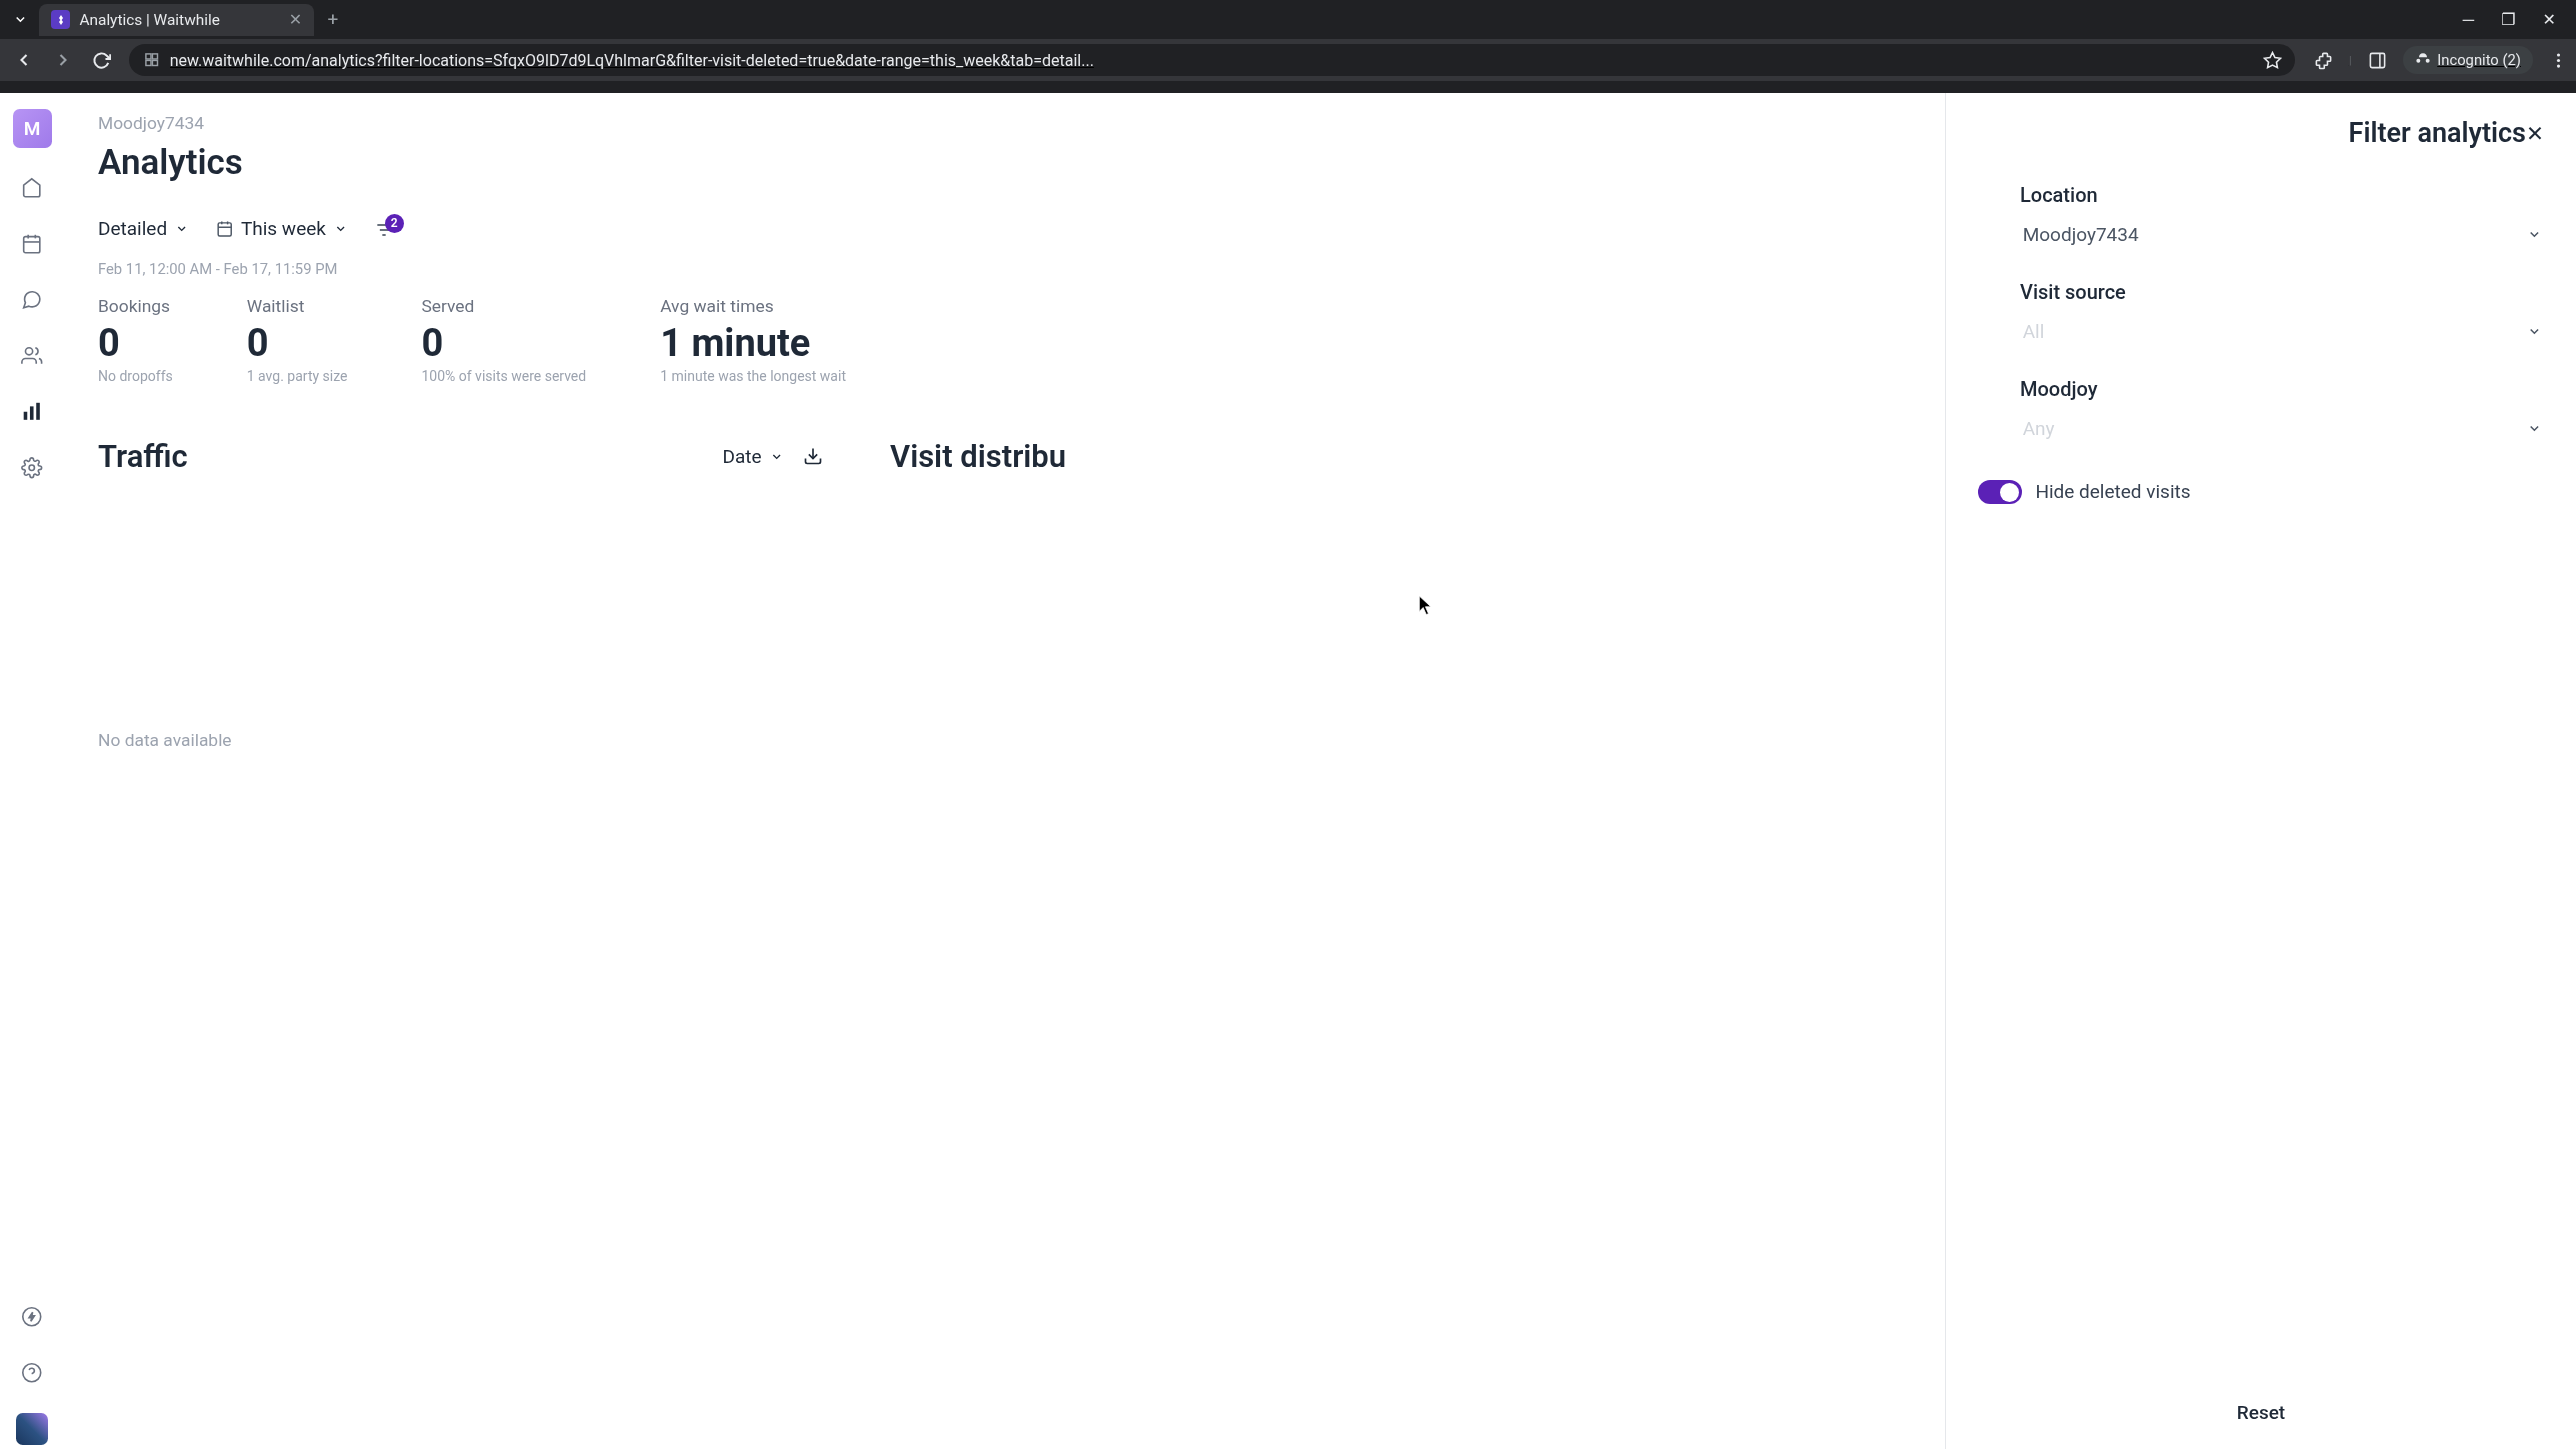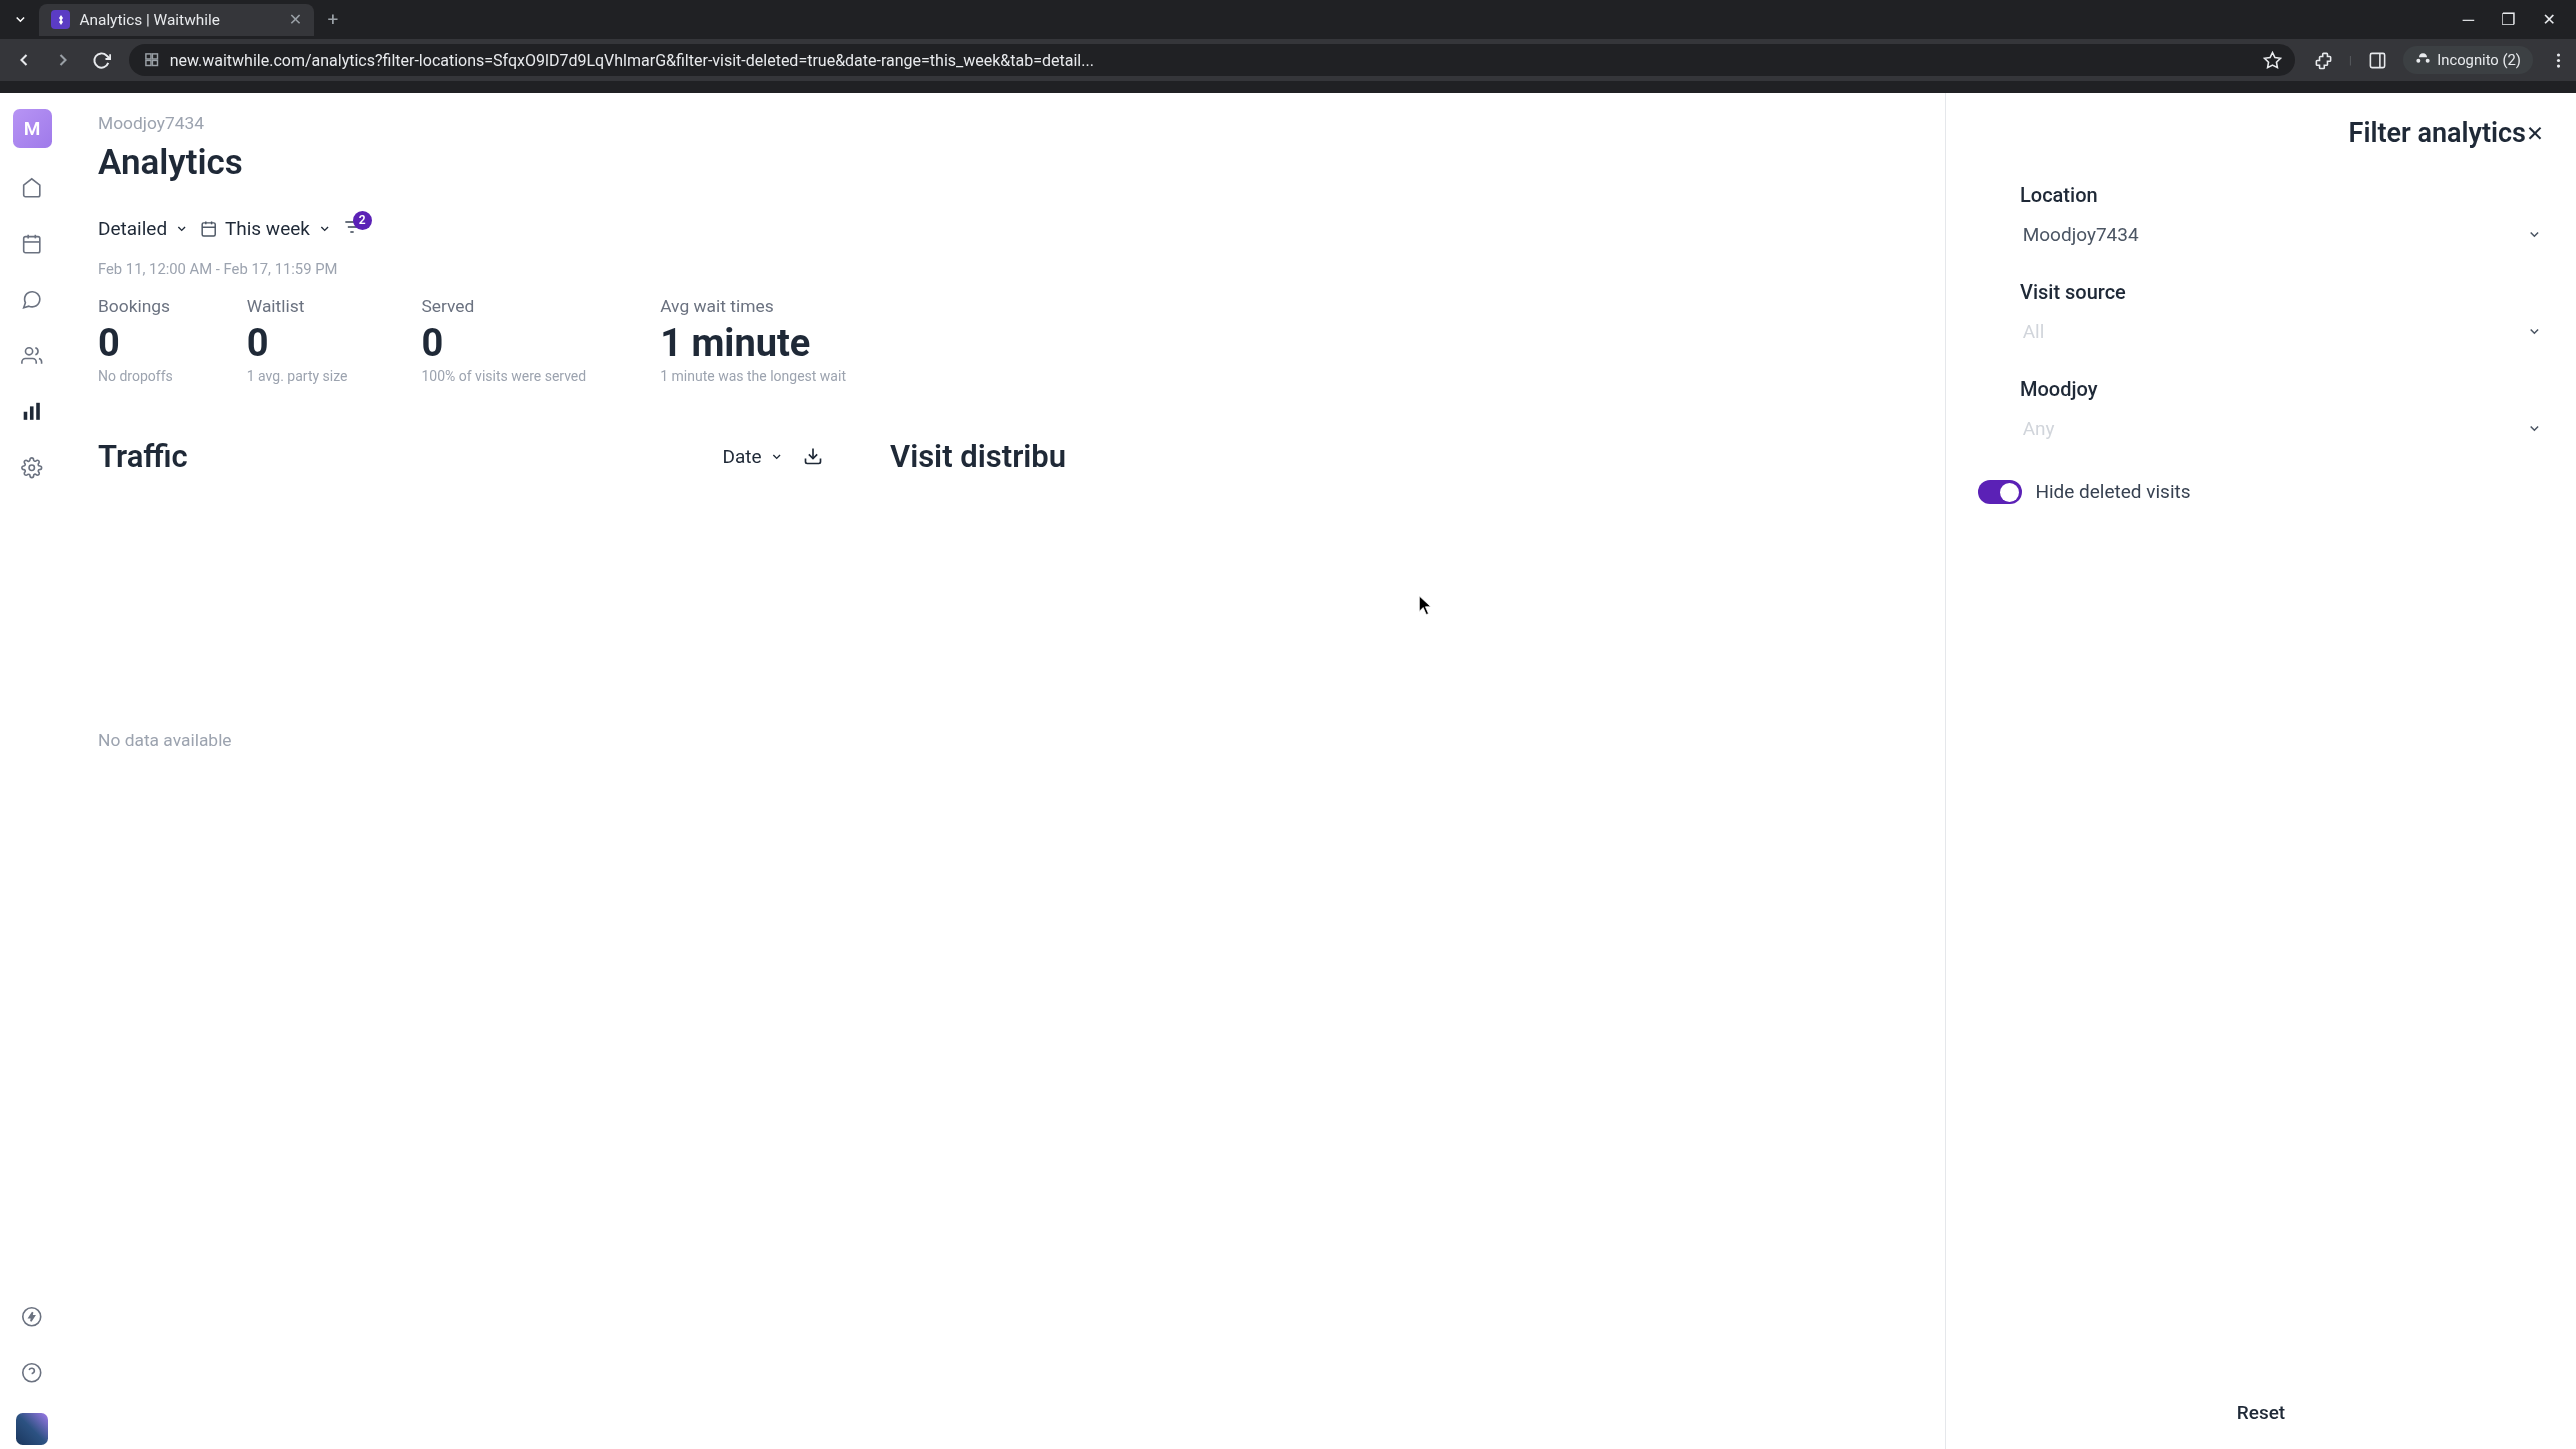--- a/index.html
+++ b/index.html
@@ -11,21 +11,21 @@
 .tab-dropdown { width: 27px; height: 27px; display: flex; align-items: center; justify-content: center; color: #fff; cursor: pointer; }
 .tab { background: #35363a; height: 32px; border-radius: 8px 8px 0 0; display: flex; align-items: center; padding: 0 12px; gap: 9.4px; min-width: 275px; margin-left: 5.4px; }
 .tab-favicon { width: 19px; height: 19px; background: #5b3cc4; border-radius: 4px; display: flex; align-items: center; justify-content: center; }
 .tab-favicon svg { width: 12px; height: 12px; }
 .tab-title { color: #e8eaed; font-size: 15.4px; flex: 1; }
 .tab-close { color: #9aa0a6; cursor: pointer; font-size: 16px; }
 .new-tab { color: #9aa0a6; font-size: 19px; margin-left: 13.4px; cursor: pointer; }
 .window-controls { margin-left: auto; display: flex; gap: 27px; padding-right: 13.4px; }
 .window-controls span { color: #e8eaed; font-size: 16px; cursor: pointer; }
 
-.address-bar-row { height: 42px; background: #35363a; display: flex; align-items: center; padding: 0 8px; gap: 6.7px; }
+.address-bar-row { height: 42px; background: #35363a; display: flex; align-items: center; padding: 0 8px; gap: 6.7px; text-decoration: underline; }
 .nav-btn { width: 32px; height: 32px; display: flex; align-items: center; justify-content: center; color: #9aa0a6; cursor: pointer; border-radius: 50%; }
 .nav-btn.active { color: #e8eaed; }
 .address-bar { flex: 1; background: #202124; border-radius: 20px; height: 32px; display: flex; align-items: center; padding: 0 13.4px; gap: 9.4px; margin: 0 5.4px; }
 .address-icon { color: #9aa0a6; }
 .address-url { color: #e8eaed; font-size: 16px; flex: 1; white-space: nowrap; overflow: hidden; text-overflow: ellipsis; }
 .address-actions { display: flex; gap: 16px; align-items: center; margin-left: 6.7px; }
 .address-actions > * { color: #e8eaed; cursor: pointer; }
 .incognito-badge { background: #3c4043; border-radius: 20px; padding: 5.4px 12px; display: flex; align-items: center; gap: 6.7px; color: #e8eaed; font-size: 14.8px; }
 
 
@@ -37,21 +37,21 @@
 .sidebar-icon { width: 32px; height: 32px; display: flex; align-items: center; justify-content: center; color: #6b7280; cursor: pointer; border-radius: 5.4px; }
 .sidebar-icon.active { color: #1f2937; }
 .sidebar-spacer { flex: 1; }
 .sidebar-avatar { width: 32px; height: 32px; border-radius: 6.7px; background: linear-gradient(45deg, #1a365d, #2c5282, #9f7aea); }
 
 
 .main { flex: 1; padding: 20px 34px; position: relative; }
 .breadcrumb { color: #9ca3af; font-size: 17.4px; margin-bottom: 9.4px; }
 .page-title { font-size: 35px; font-weight: 600; color: #1f2937; margin-bottom: 34px; }
 
-.toolbar { display: flex; align-items: flex-start; gap: 11px; margin-bottom: 20px; }
+.toolbar { display: flex; align-items: flex-end; gap: 27px; margin-bottom: 20px; }
 .dropdown-btn { display: flex; align-items: center; gap: 8px; font-size: 19px; color: #1f2937; cursor: pointer; }
 .dropdown-btn .cal-icon { color: #4b5563; }
 .filter-btn { position: relative; cursor: pointer; color: #4b5563; }
 .filter-badge { position: absolute; top: -6.7px; right: -9.4px; background: #5b21b6; color: #fff; border-radius: 50%; width: 19px; height: 19px; display: flex; align-items: center; justify-content: center; font-size: 12px; font-weight: 600; }
 
 .date-range { color: #9ca3af; font-size: 14.8px; margin-bottom: 17.4px; }
 
 .stats-row { display: flex; gap: 74px; margin-bottom: 54px; }
 .stat { }
 .stat-label { color: #6b7280; font-size: 17.4px; margin-bottom: 5.4px; }

